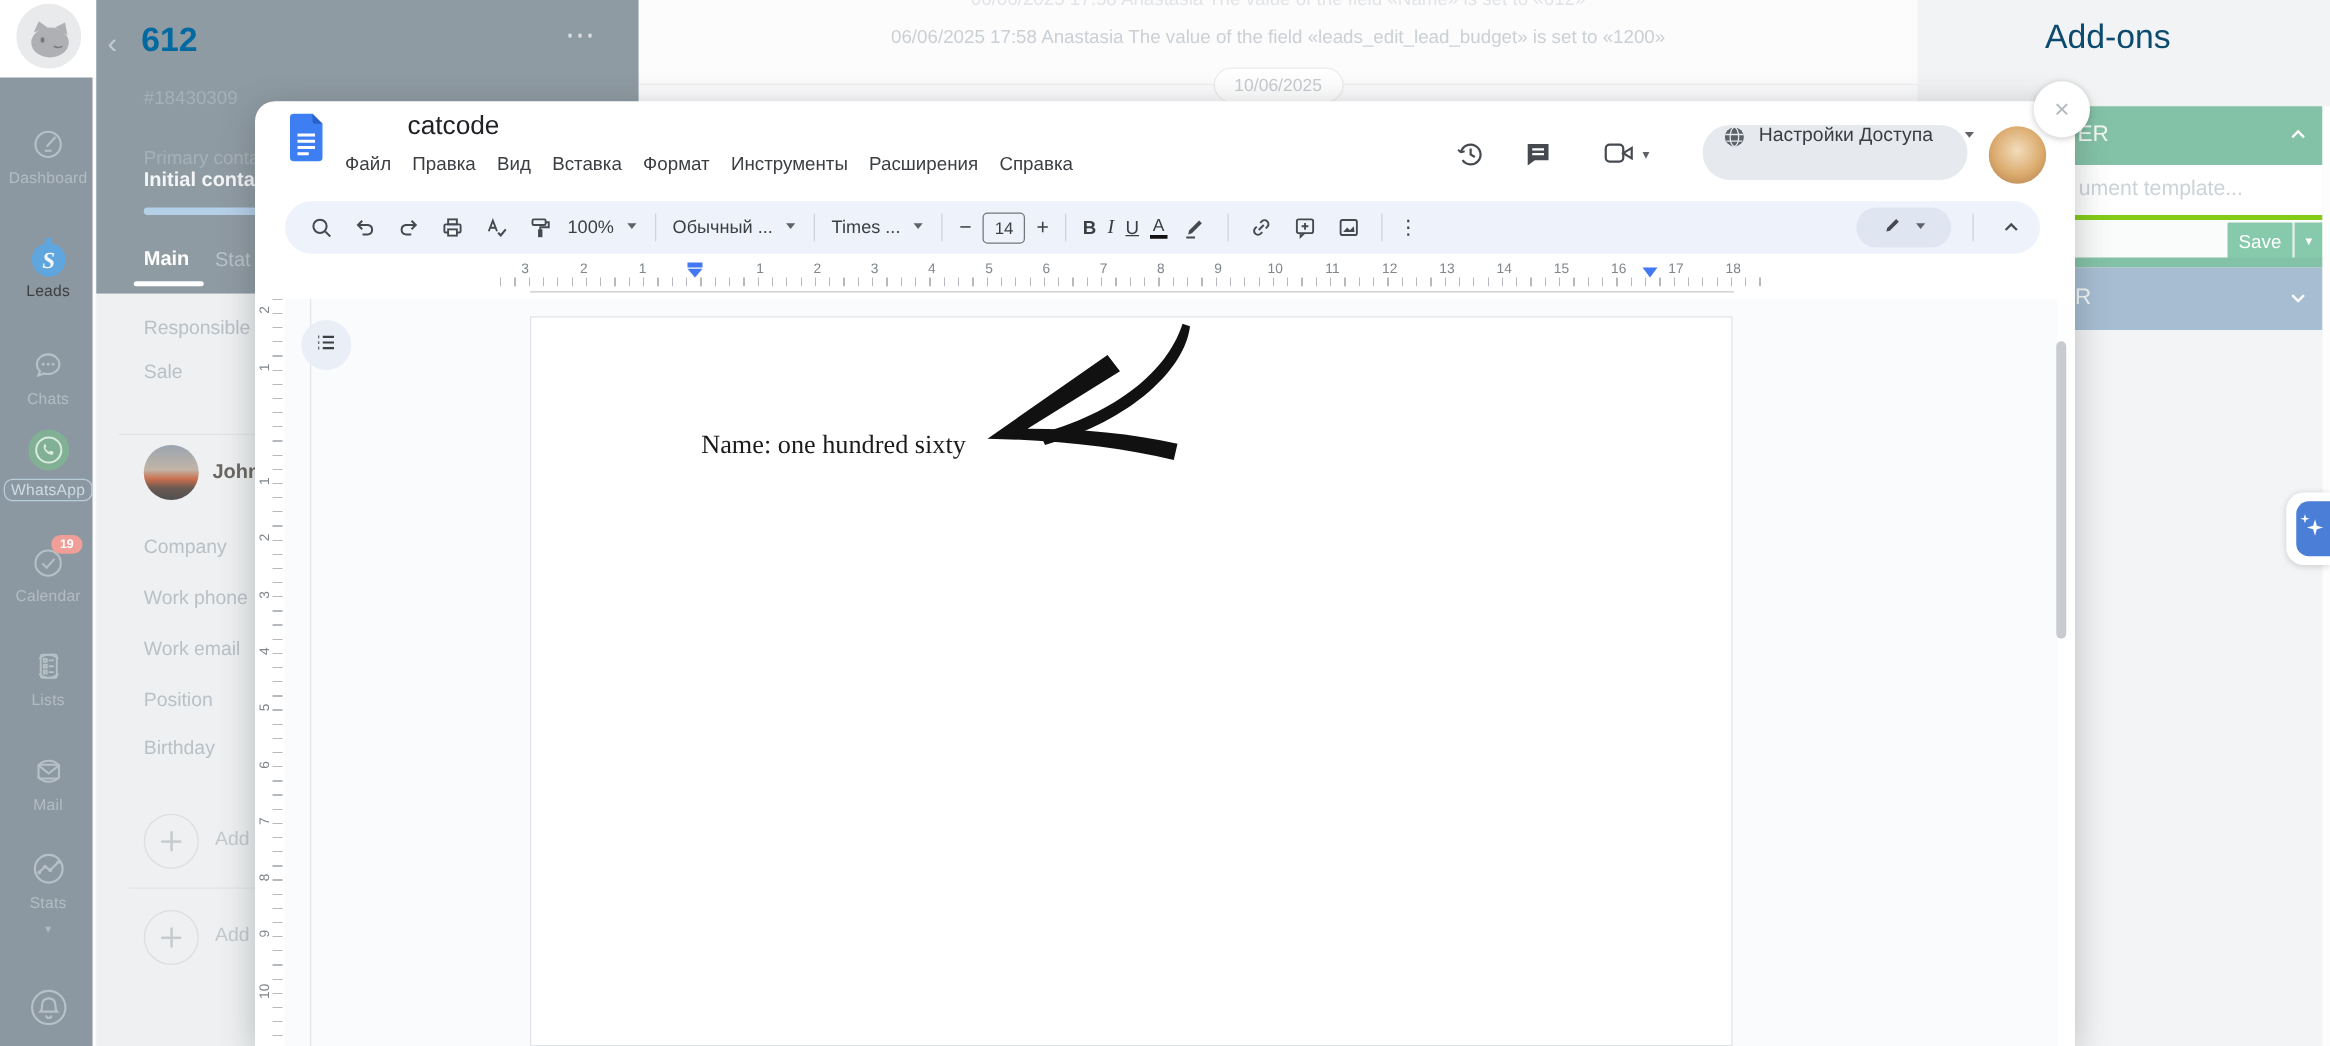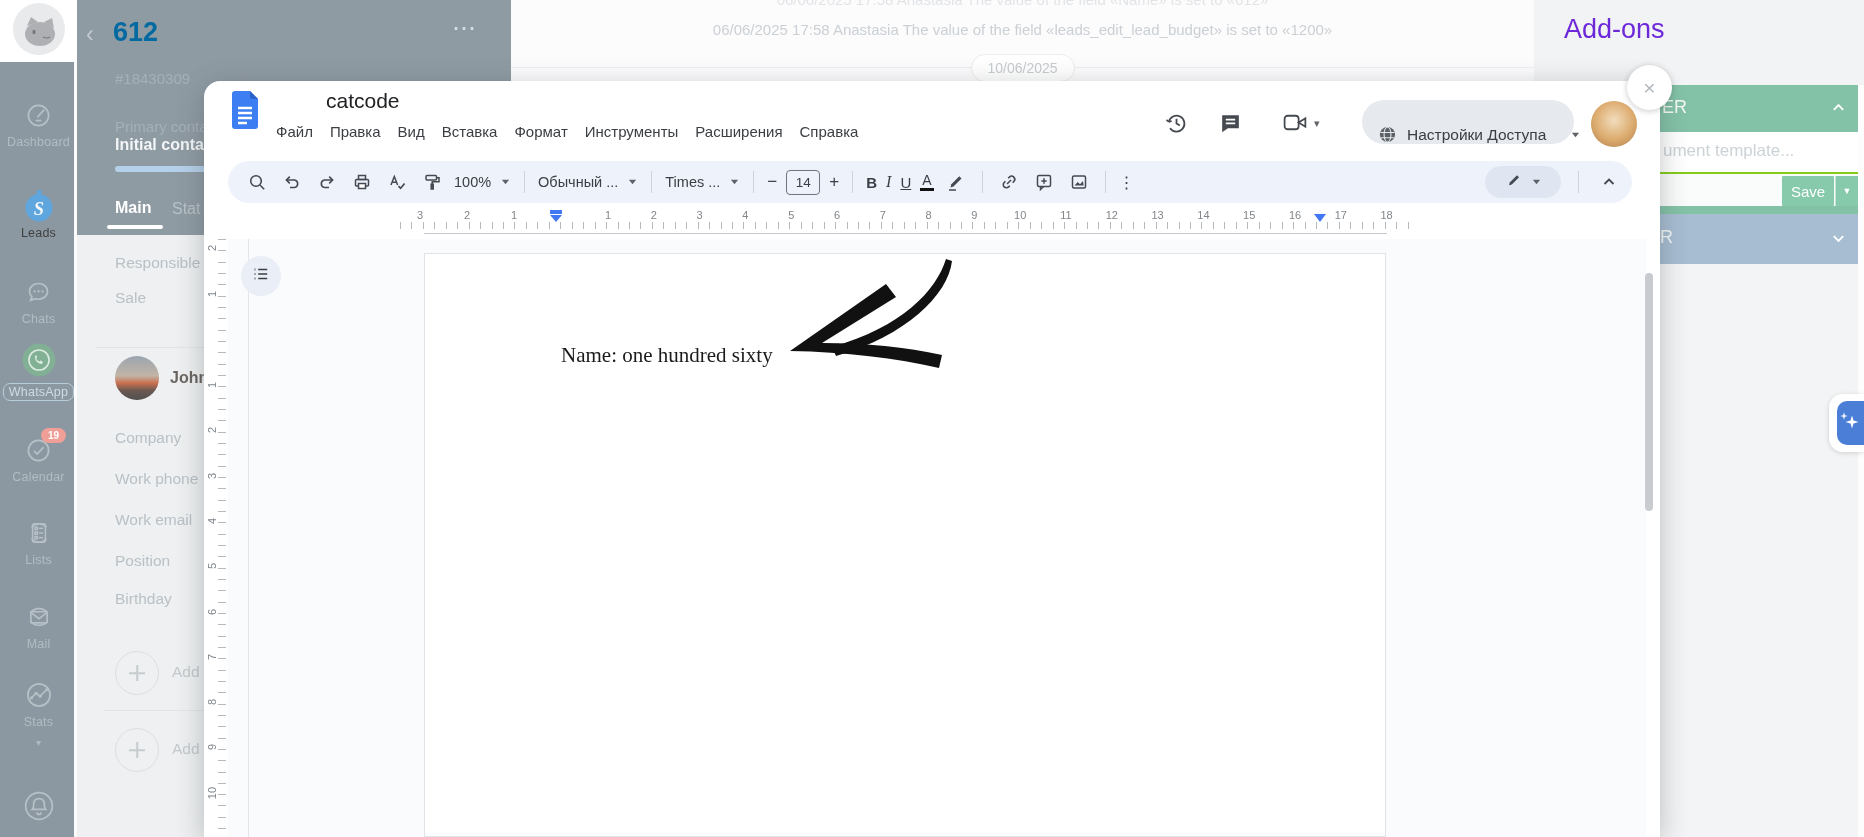--- a/index.html
+++ b/index.html
@@ -41,49 +41,49 @@
 .lp-add-c:after{content:"";position:absolute;left:50%;top:50%;width:1.5px;height:16px;background:#c6cbcf;transform:translate(-50%,-50%);}
 .lp-add-t{position:absolute;left:172px;font-size:15.5px;color:#c3c9cd;white-space:nowrap;}
 
 .feed{left:511px;top:0;width:1023px;height:81px;background:#fcfcfd;overflow:hidden;}
 .feed-line{position:absolute;left:0;width:100%;text-align:center;font-size:15px;color:#cbd0d4;white-space:nowrap;}
 .feed-div{position:absolute;left:0;top:67px;width:100%;height:1px;background:#efefef;}
 .feed-chip{position:absolute;left:50%;top:54px;transform:translateX(-50%);background:#fff;border:1px solid #ececec;
   border-radius:14px;padding:5px 16px;font-size:14px;color:#c7ccd0;}
 
 .addons{left:1534px;top:0;width:330px;height:837px;background:#f2f3f4;}
-.addons-title{left:1564px;top:14px;font-size:27px;color:#6d28d9;}
+.addons-title{left:1636px;top:14px;font-size:27px;color:#0c4a6e;}
 .ap{left:1656px;width:202px;}
 .ap-h1{top:85px;height:47px;background:#84c2a7;}
 .ap-h1 .ap-ht{left:6px;top:12px;}
 .ap-ht{position:absolute;font-size:18px;color:#f4f9f6;white-space:nowrap;}
 .ap-chev{position:absolute;right:12px;top:15px;}
 .ap-input{top:132px;height:40px;background:#fff;}
 .ap-ph{position:absolute;left:7px;top:9px;font-size:17px;color:#ccd3d7;white-space:nowrap;cursor:text;}
-.ap-saverow{top:172px;height:34px;background:#fafbfb;border-top:2px solid #84cc16;}
+.ap-saverow{top:172px;height:34px;background:#fafbfb;border-top:4px solid #84cc16;}
 .ap-save{position:absolute;left:126px;top:2px;width:52px;height:30px;background:#86c9ab;color:#fff;font-size:15px;
   display:flex;align-items:center;justify-content:center;cursor:pointer;border-radius:1px;}
 .ap-savec{position:absolute;left:179px;top:2px;width:22px;height:30px;background:#86c9ab;border-left:1px solid rgba(255,255,255,.5);
   color:#fff;font-size:9px;display:flex;align-items:center;justify-content:center;cursor:pointer;}
 .ap-strip{top:206px;height:8px;background:#84c2a7;}
 .ap-h2{top:214px;height:50px;background:#a7bdd2;}
 .ap-h2 .ap-ht{left:4px;top:13px;}
 .ap-h2 .ap-chev{top:17px;}
 .ap-rest{top:264px;height:573px;background:#f3f4f5;}
 .ap-sliver{left:1858px;top:85px;width:6px;height:752px;background:#fdfdfd;}
 
 .modal{left:204px;top:81px;width:1456px;height:756px;background:#fff;border-radius:16px 16px 0 0;
   box-shadow:0 6px 28px rgba(50,55,60,.30);overflow:hidden;}
 .m-abs{position:absolute;}
 .docicon{left:26px;top:9px;width:30px;height:40px;}
 .m-title{left:122px;top:8px;font-size:21px;color:#202124;}
 .menus{left:72px;top:42px;display:flex;gap:17px;font-size:15px;color:#3b3e42;}
 .menus span{cursor:pointer;}
 .hicon{position:absolute;cursor:pointer;display:flex;align-items:center;justify-content:center;}
-.share-pill{left:1158px;top:19px;width:212px;height:44px;background:#e6eaef;border-radius:22px;display:flex;align-items:flex-end;cursor:pointer;}
+.share-pill{left:1158px;top:19px;width:212px;height:44px;background:#e6eaef;border-radius:22px;display:flex;align-items:flex-start;cursor:pointer;}
 .share-pill .lbl{font-size:15.5px;color:#3a3d41;margin-left:10px;white-space:nowrap;}
 .share-pill .sep{width:1px;height:26px;background:#cdd2d8;margin:0 11px 0 13px;}
 .g-avatar{left:1387px;top:20px;width:46px;height:46px;border-radius:50%;
   background:radial-gradient(circle at 50% 42%,#f2ddbd 0%,#dcab6e 55%,#a97b4a 100%);cursor:pointer;}
 .toolbar{left:24px;top:80px;width:1404px;height:42px;background:#eef2fb;border-radius:21px;
   display:flex;align-items:center;padding:0 10px 0 16px;box-sizing:border-box;gap:9px;}
 .tbi{width:26px;height:26px;display:flex;align-items:center;justify-content:center;border-radius:4px;cursor:pointer;flex:0 0 auto;}
 .tbt{font-size:14.5px;color:#3b3e42;cursor:pointer;white-space:nowrap;flex:0 0 auto;}
 .tsep{width:1px;height:22px;background:#cdd3dc;margin:0 4px;flex:0 0 auto;}
 .tbB{font-weight:bold;font-size:15px;}

